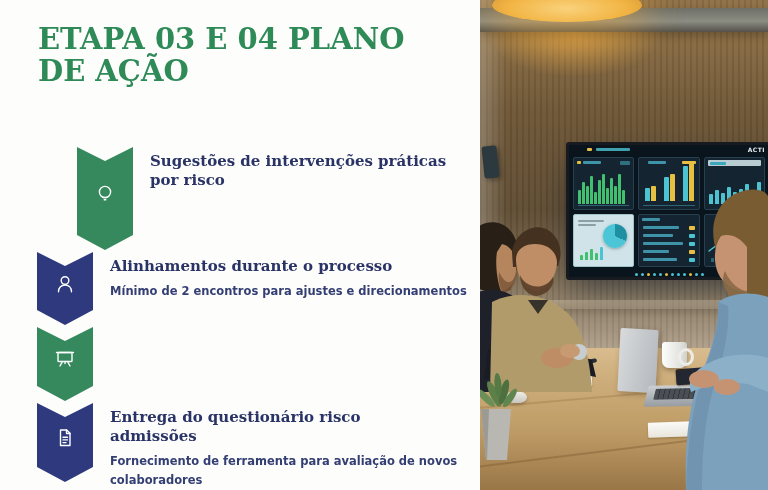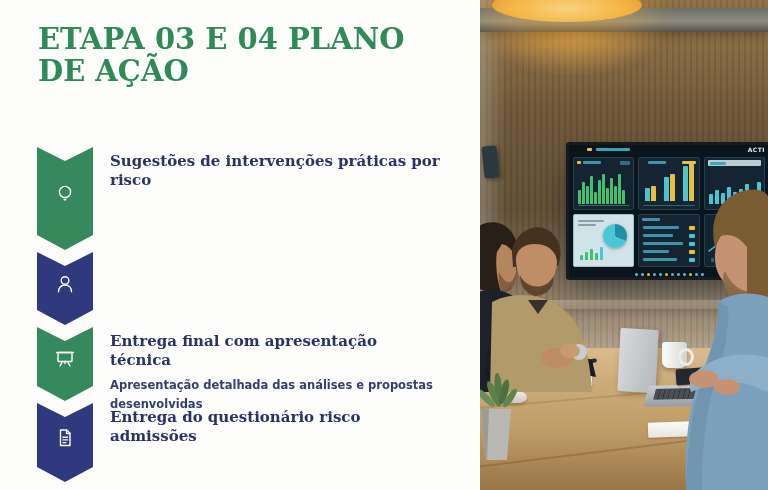--- a/index.html
+++ b/index.html
@@ -10,21 +10,21 @@
 
   
   .content { position:absolute; left:0; top:0; width:563px; height:490px; }
   h1.title {
     position:absolute; left:38px; top:24px; width:430px;
     font-family:"DejaVu Serif", serif; font-weight:700; font-size:29px; line-height:1.1;
     color:#2e8a57; white-space:pre-line;
   }
   .items { position:absolute; left:37px; top:147px; width:436px; display:flex; flex-direction:column; gap:2px; }
   .item { display:flex; gap:17px; align-items:stretch; }
-  .item:nth-child(1){ height:103px; }
+  .item:nth-child(1){ height:103px;margin-left:40px; }
   .item:nth-child(2){ height:73px; }
   .item:nth-child(3){ height:74px; }
   .item:nth-child(4){ height:79px; }
   .chev {
     width:56px; flex:none; display:flex; align-items:center; justify-content:center; padding-bottom:10px;
     clip-path: polygon(0 0, 50% 14px, 100% 0, 100% calc(100% - 15px), 50% 100%, 0 calc(100% - 15px));
   }
   .chev.green { background:#35895c; }
   .chev.navy  { background:#2e3a7d; }
   .chev svg { width:26px; height:26px; stroke:#fff; stroke-width:1.4; fill:none; stroke-linecap:round; stroke-linejoin:round; }
@@ -135,46 +135,47 @@
         </div>
       </div>
 
       <div class="item">
         <div class="chev navy">
           <svg viewBox="0 0 26 26">
             <circle cx="13" cy="9.5" r="3.8"></circle>
             <path d="M6.5 20.8 c0-4.2 2.9-6.8 6.5-6.8 s6.5 2.6 6.5 6.8"></path>
           </svg>
         </div>
+        <div class="txt">
+          <h2>Alinhamentos durante o processo</h2>
+          <p>Mínimo de 2 encontros para ajustes e direcionamentos</p>
+        </div>
       </div>
 
       <div class="item">
         <div class="chev green">
           <svg viewBox="0 0 26 26">
             <path d="M4.5 6.5 h17"></path>
             <rect x="6" y="6.5" width="14" height="9" rx="0.8"></rect>
             <path d="M10.5 15.5 l-2.5 4.5 M15.5 15.5 l2.5 4.5 M13 15.5 v2"></path>
           </svg>
         </div>
-        <div class="txt">
-          <h2>Entrega final com apresentação técnica</h2>
-          <p>Apresentação detalhada das análises e propostas desenvolvidas</p>
-        </div>
       </div>
 
       <div class="item">
         <div class="chev navy">
           <svg viewBox="0 0 26 26">
             <path d="M8.5 5 h6.2 l3.3 3.3 v12.2 h-9.5 z"></path>
             <path d="M14.5 5 v3.5 h3.5"></path>
             <path d="M11 12.2 h4.5 M11 14.9 h4.5 M11 17.6 h3"></path>
           </svg>
         </div>
         <div class="txt">
           <h2>Entrega do questionário risco admissões</h2>
+          <p>Fornecimento de ferramenta para avaliação de novos colaboradores</p>
         </div>
       </div>
 
     </div>
   </div>
 
   <div class="photo">
     <div class="wall"></div>
     <div class="beam"></div>
     <div class="lamp"></div>

